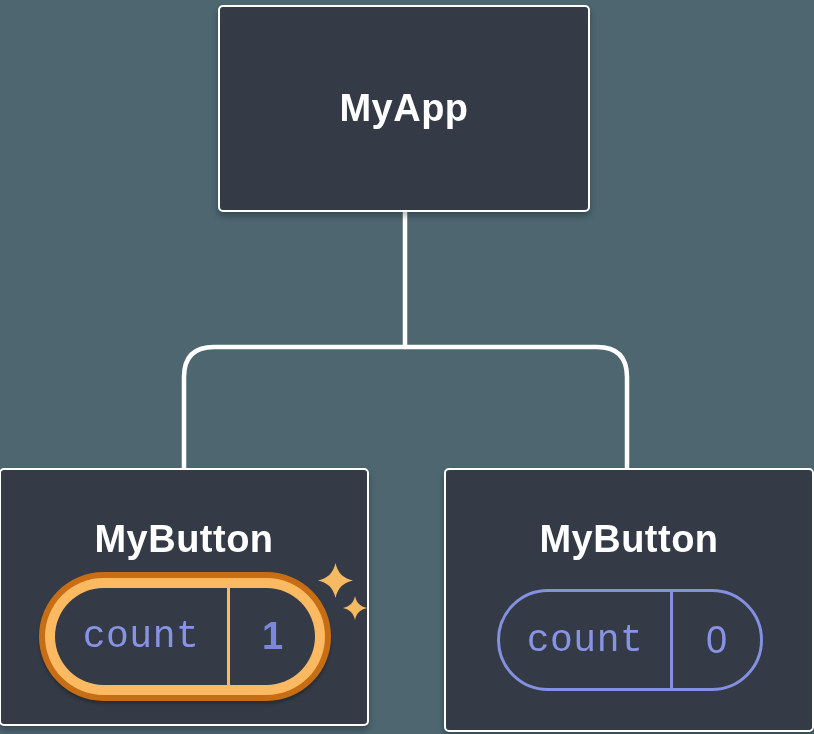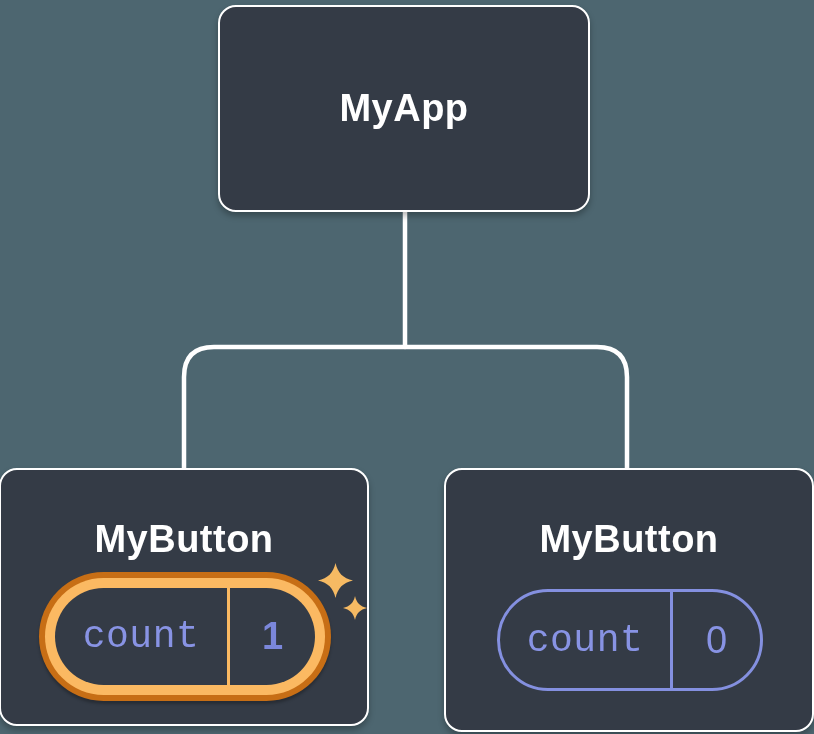--- a/index.html
+++ b/index.html
@@ -30,21 +30,21 @@
   .connector-svg{
     position:absolute;
     left:0; top:0;
     width:814px; height:734px;
     z-index:0;
   }
   .node{
     position:absolute;
     background:var(--node-fill);
     border:2.5px solid var(--node-border);
-    border-radius:18px;
+    border-radius:5px;
     box-sizing:border-box;
     box-shadow:0 4px 6px rgba(0,0,0,0.28);
     z-index:1;
   }
   .node-root{
     left:218px; top:5px;
     width:372px; height:207px;
     display:flex;
     align-items:center;
     justify-content:center;

